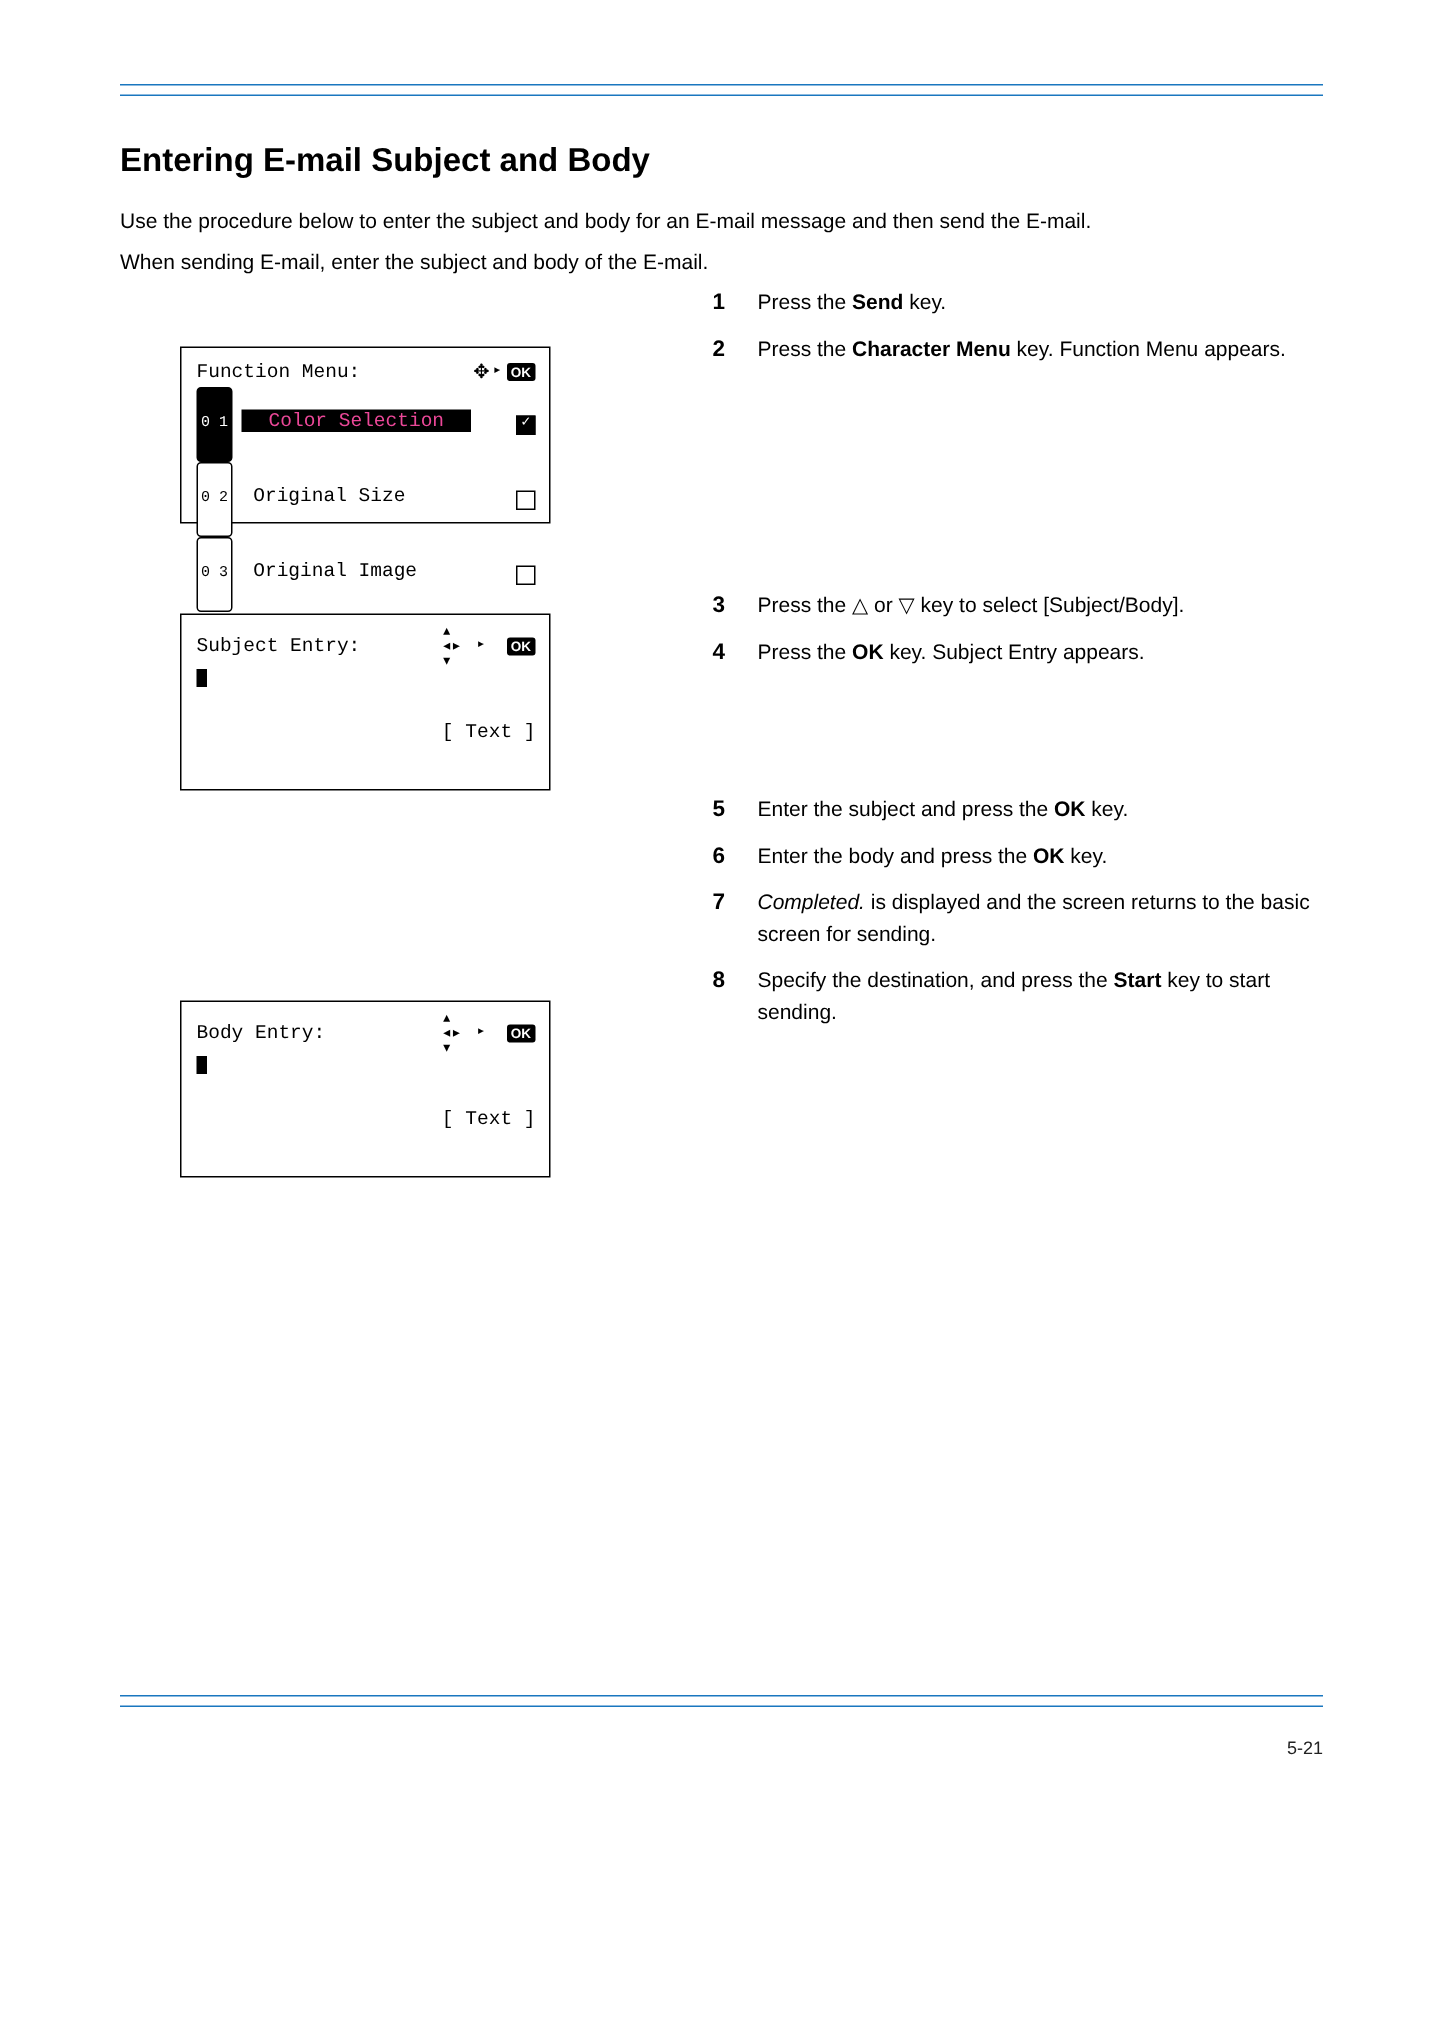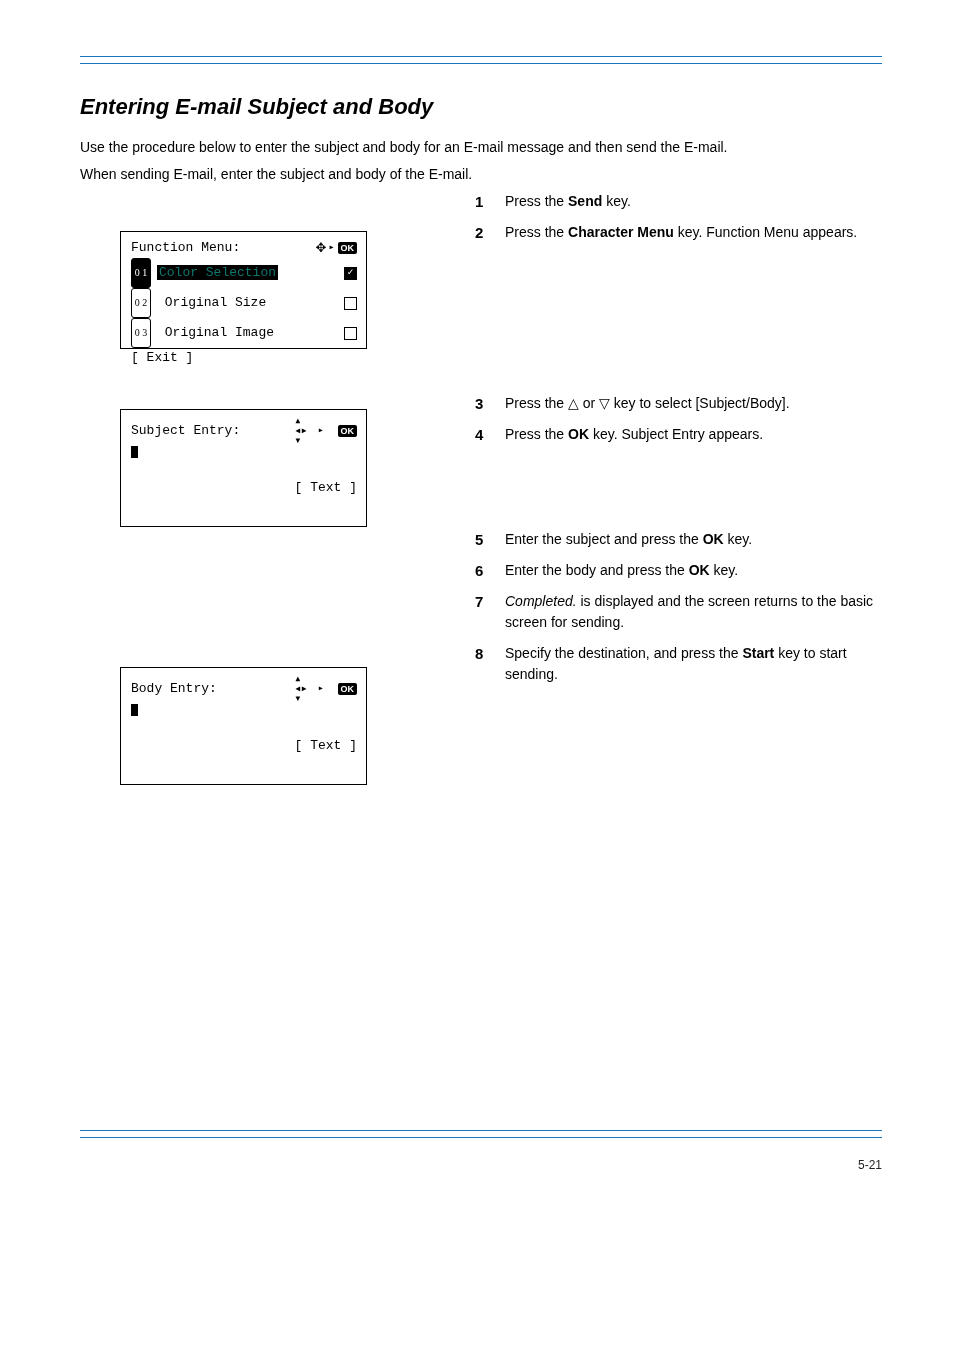--- a/index.html
+++ b/index.html
@@ -21,21 +21,20 @@
   .top-rule {
     border-top: 1px solid #1a77bf;
     border-bottom: 1px solid #1a77bf;
     height: 6px;
     margin-bottom: 26px;
   }
   h1 {
     font-size: 22px;
     margin: 0 0 14px 0;
     font-weight: 700;
-    font-style: italic;
   }
   .intro p {
     margin: 4px 0 6px 0;
   }
   .note-block {
     margin: 16px 0 15px 0;
   }
   .note-block .blue-line {
     border-top: 1px solid #1a77bf;
   }
@@ -79,36 +78,36 @@
     display: flex;
     align-items: center;
     justify-content: space-between;
     white-space: nowrap;
   }
   .rounded-num {
     display: inline-block;
     border: 1px solid #000;
     border-radius: 3px;
     font-size: 10px;
-    padding: 8px 2px;
+    padding: 18px 2px;
     min-width: 14px;
     text-align: center;
     margin-right: 6px;
-    font-family: Liberation Serif, serif;
+    font-family: Liberation Mono, monospace;
     line-height: 12px;
     background: #fff;
   }
   .rounded-num.highlight {
     background: #000;
     color: #fff;
   }
   .hl-text {
     background: #000;
-    color: #0f766e;
-    padding: 0 2px;
+    color: #ec4899;
+    padding: 0 18px;
   }
   .tickbox {
     display: inline-block;
     border: 1px solid #000;
     width: 11px;
     height: 11px;
     line-height: 10px;
     text-align: center;
     font-size: 10px;
     vertical-align: middle;

